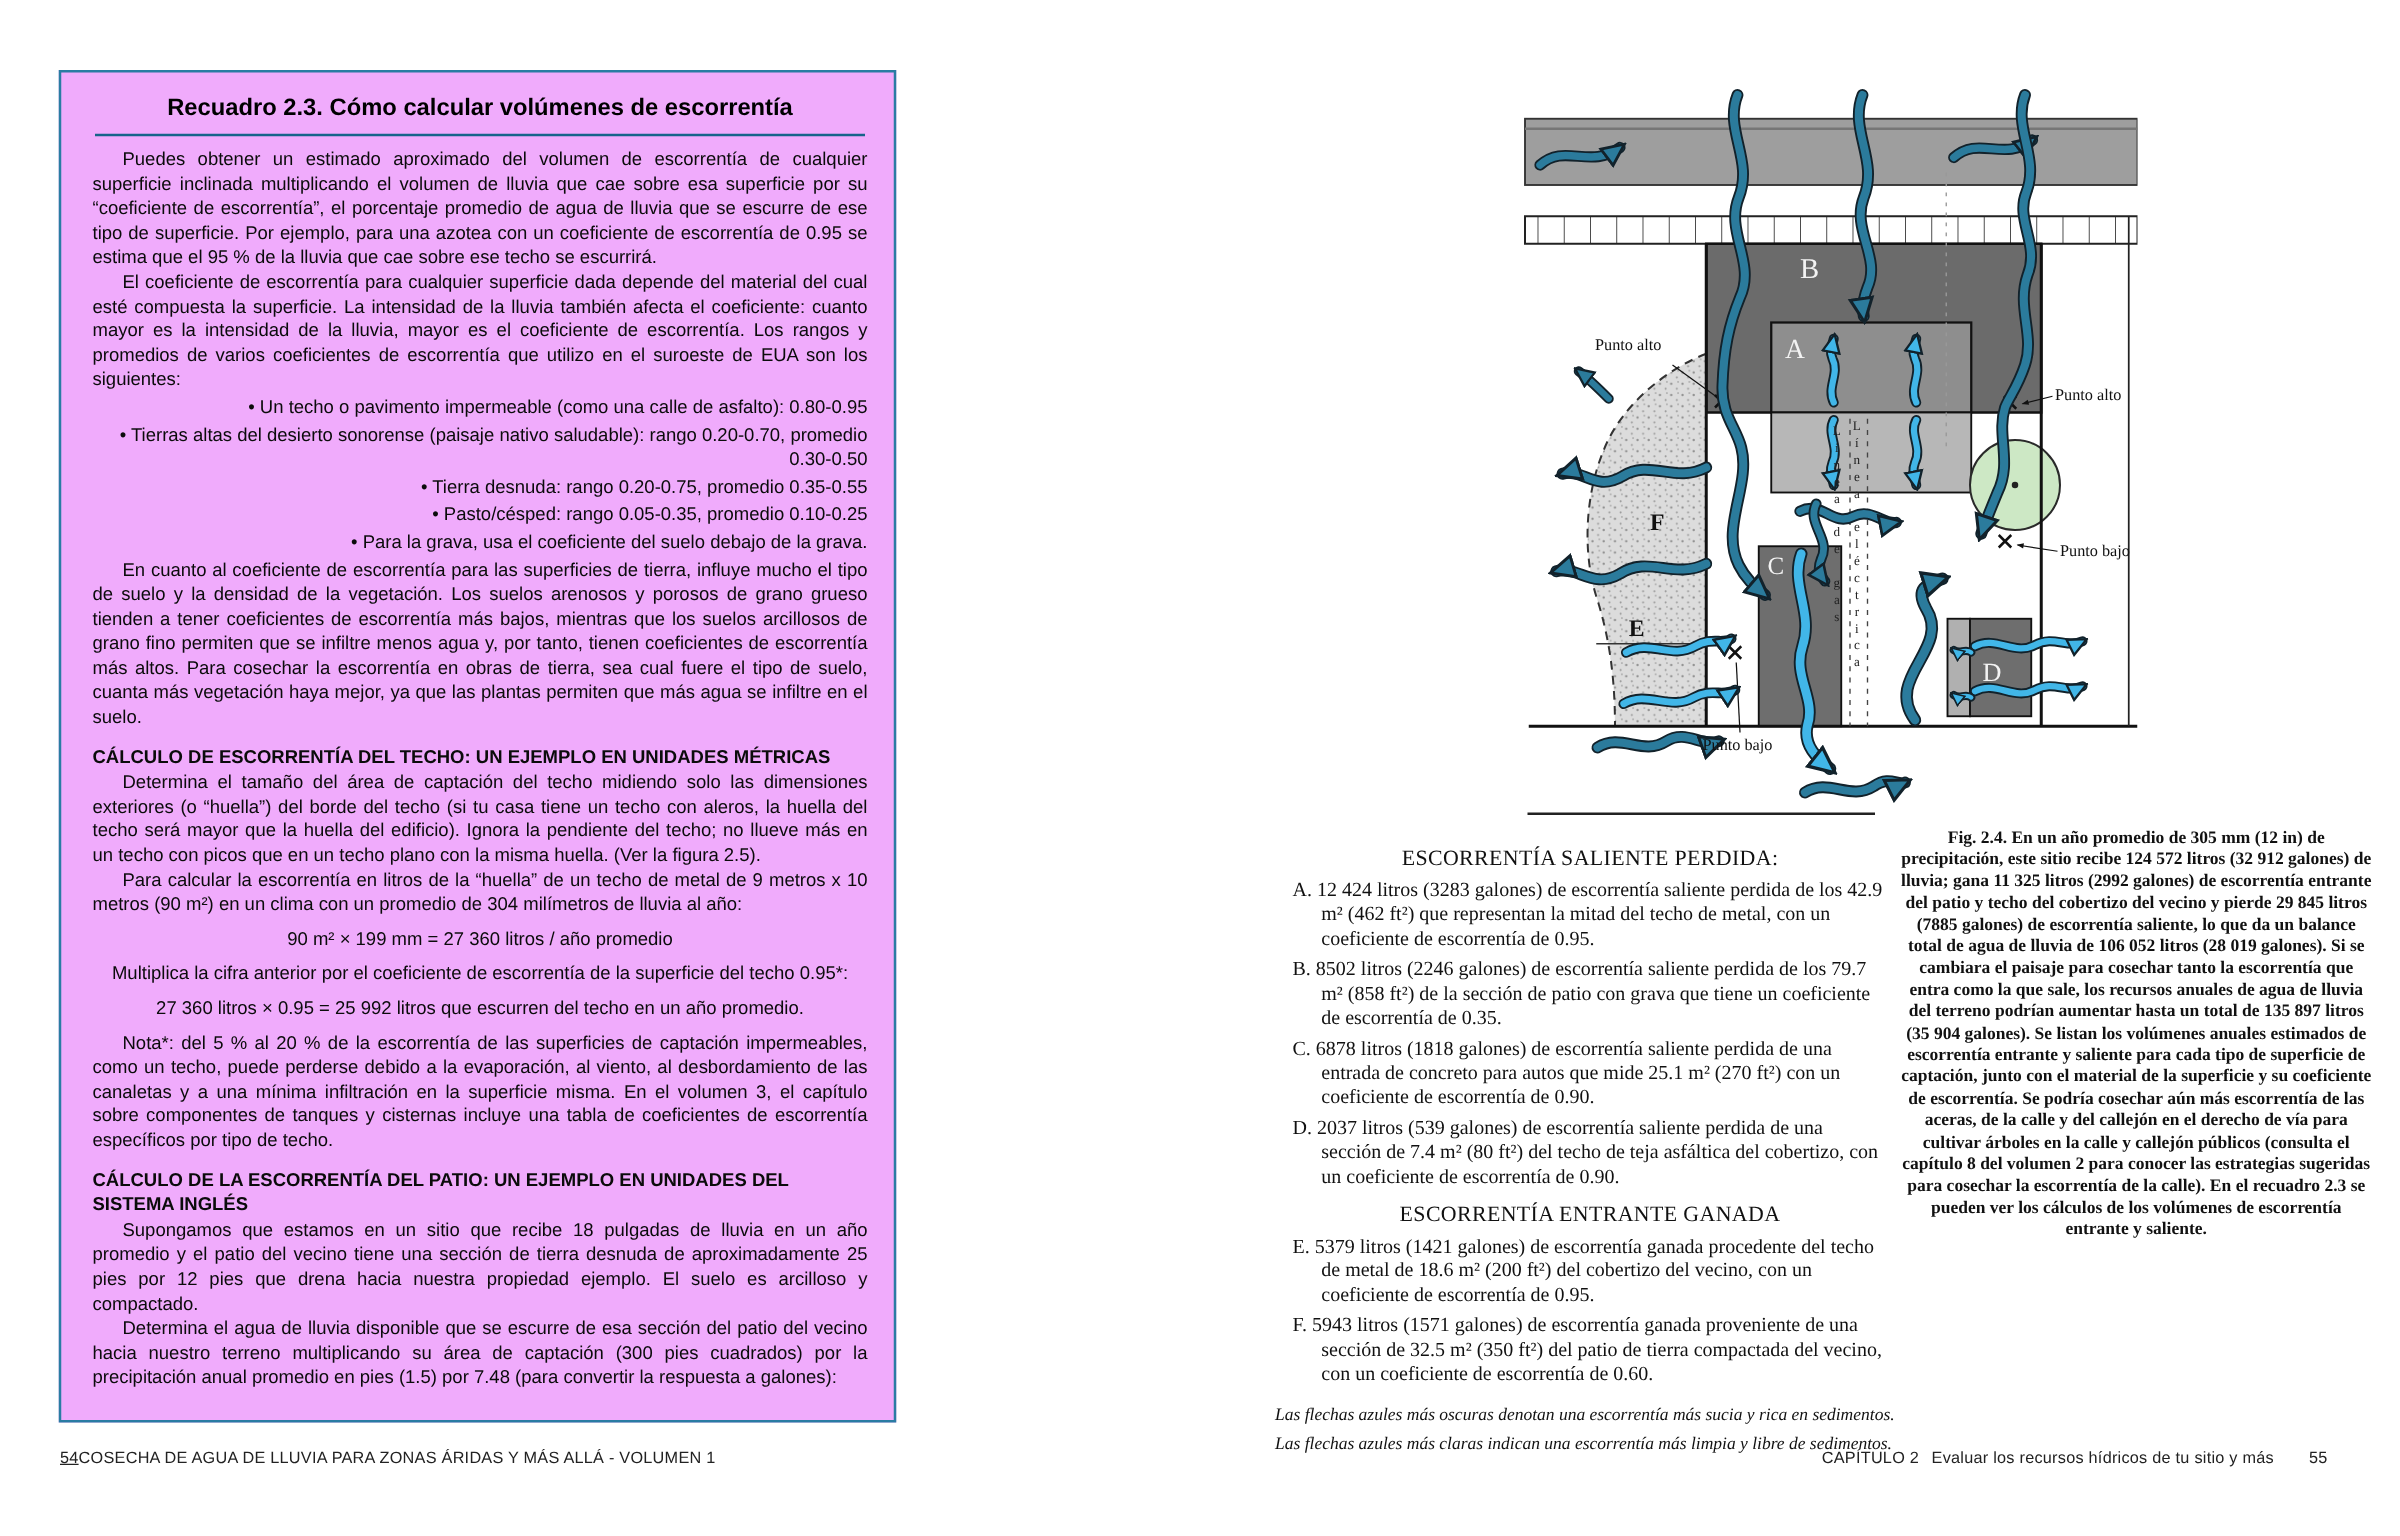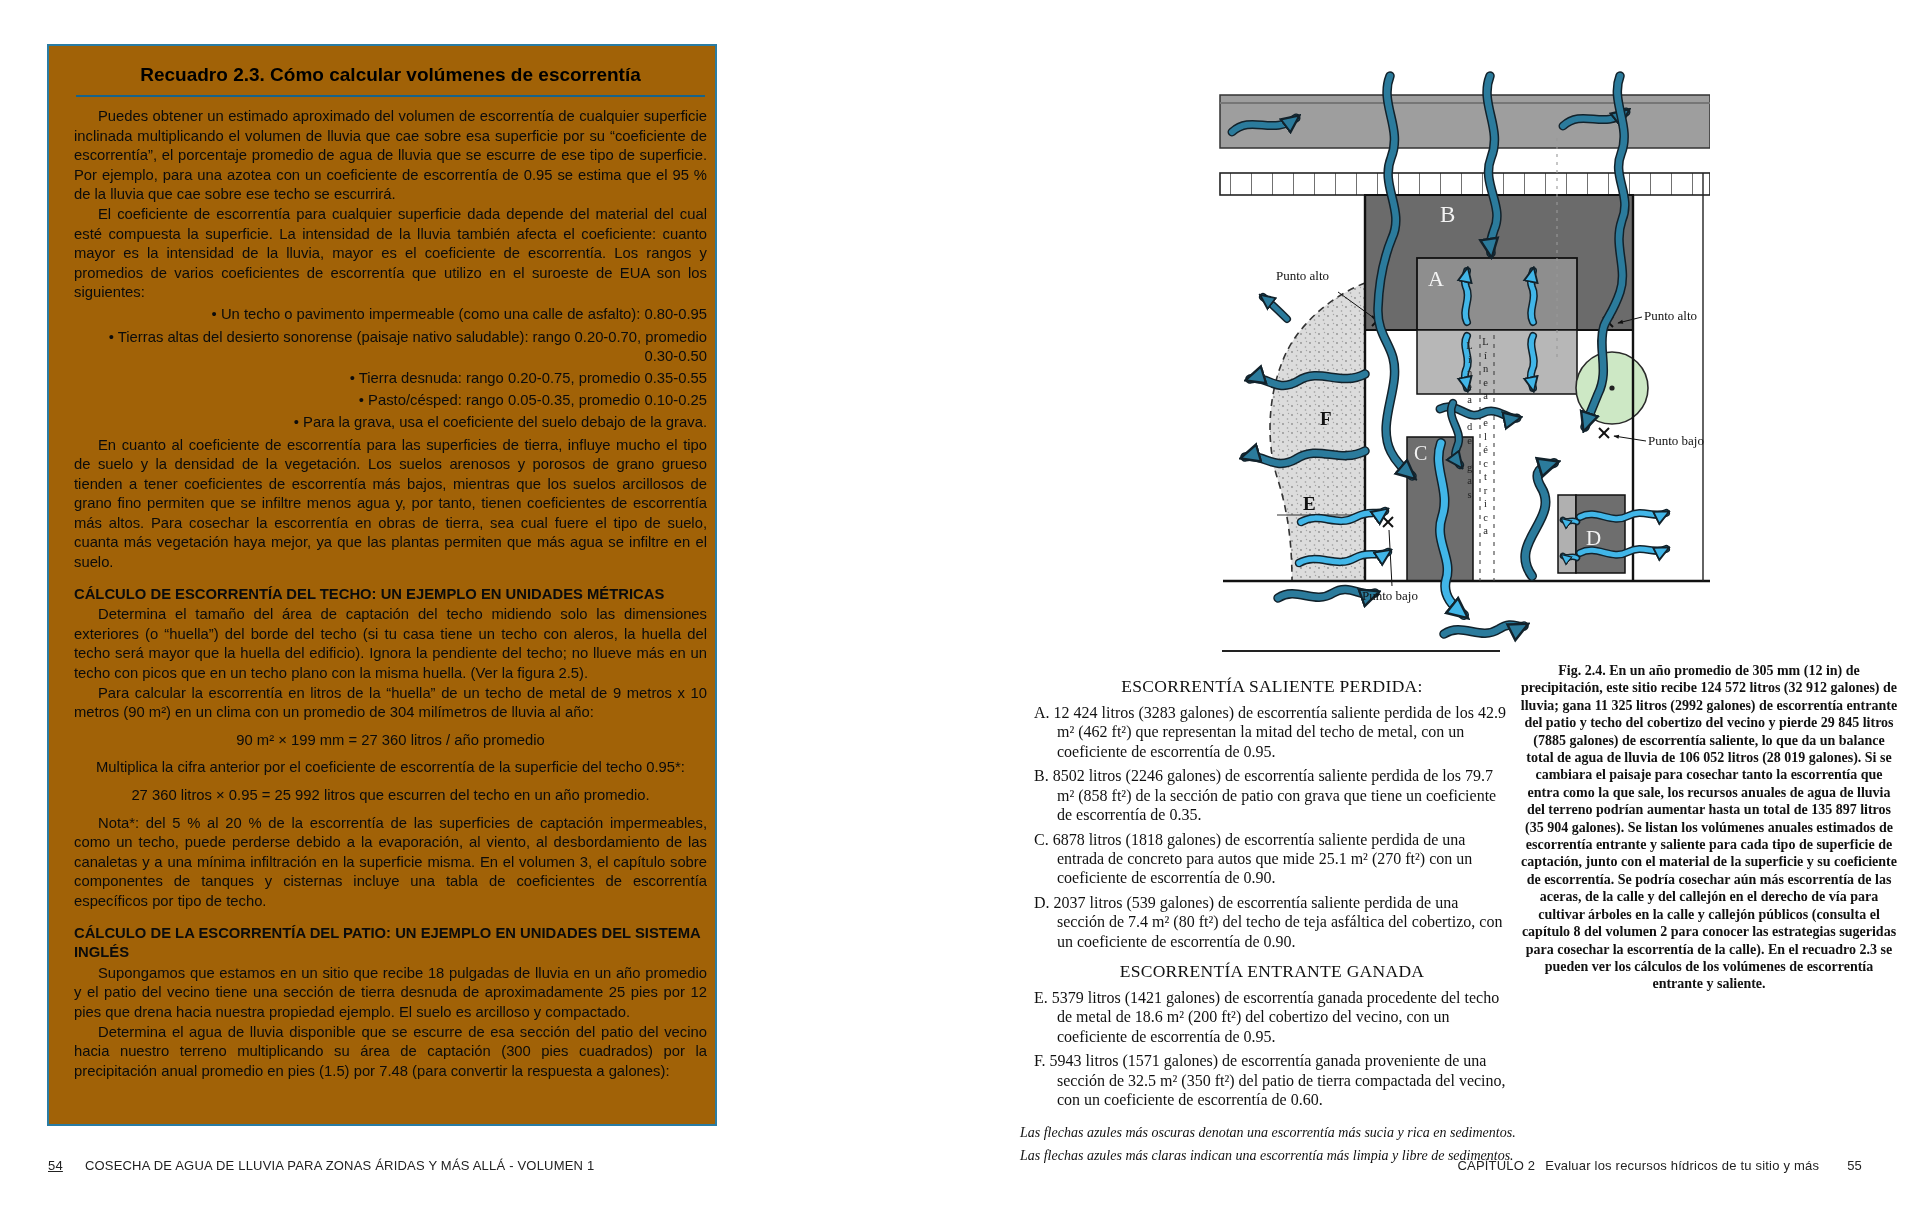--- a/index.html
+++ b/index.html
@@ -3,36 +3,36 @@
 <meta charset="utf-8">
 <style>
   html,body{margin:0;padding:0;}
   body{
     width:1920px;height:1229px;position:relative;background:#ffffff;
     font-family:"Liberation Sans",sans-serif;color:#111;overflow:hidden;
   }
 
   
   .bluebox{
-    position:absolute;left:47px;top:44px;width:670px;height:1082px;
-    background:#a16207;border:2px solid #2a7ca3;box-sizing:border-box;
-    padding:12px 8px 0 25px;overflow:hidden;
+    position:absolute;left:47px;top:56px;width:670px;height:1082px;
+    background:#f0abfc;border:2px solid #2a7ca3;box-sizing:border-box;
+    padding:12px 21px 0 25px;overflow:hidden;
   }
   .box-title{text-align:center;font-weight:bold;font-size:19px;padding:6px 0 9px;color:#000;}
   .box-rule{border:0;border-top:2px solid #16638a;margin:0 2px 10px 2px;}
   .blk{font-size:14.8px;line-height:19.6px;color:#0b0b0b;}
   .blk.p{text-indent:24px;text-align:justify;}
   .blk.bullet{margin:2.5px 0;text-align:right;}
   .blk.heading{font-weight:bold;margin-top:12px;margin-bottom:1px;}
   .blk.center{text-align:center;margin:8px 0;white-space:pre-line;}
 
   
   .foot{position:absolute;top:1158px;font-size:13px;color:#222;letter-spacing:.2px;}
   .foot-left{left:48px;}
-  .foot-left .num{margin-right:22px;text-decoration:underline;}
+  .foot-left .num{text-decoration:underline;}
   .foot-right{right:58px;text-align:right;}
   .foot-right .chap{margin-right:10px;}
   .foot-right .num{margin-left:28px;}
 
   
   .fig{position:absolute;left:1020px;top:70px;width:690px;height:592px;}
   .fig svg{position:absolute;left:0;top:0;}
   .flab{position:absolute;font-family:"Liberation Serif",serif;color:#111;}
   .flab.white{color:#f3f3f3;}
   .flab.bold{font-weight:bold;}

